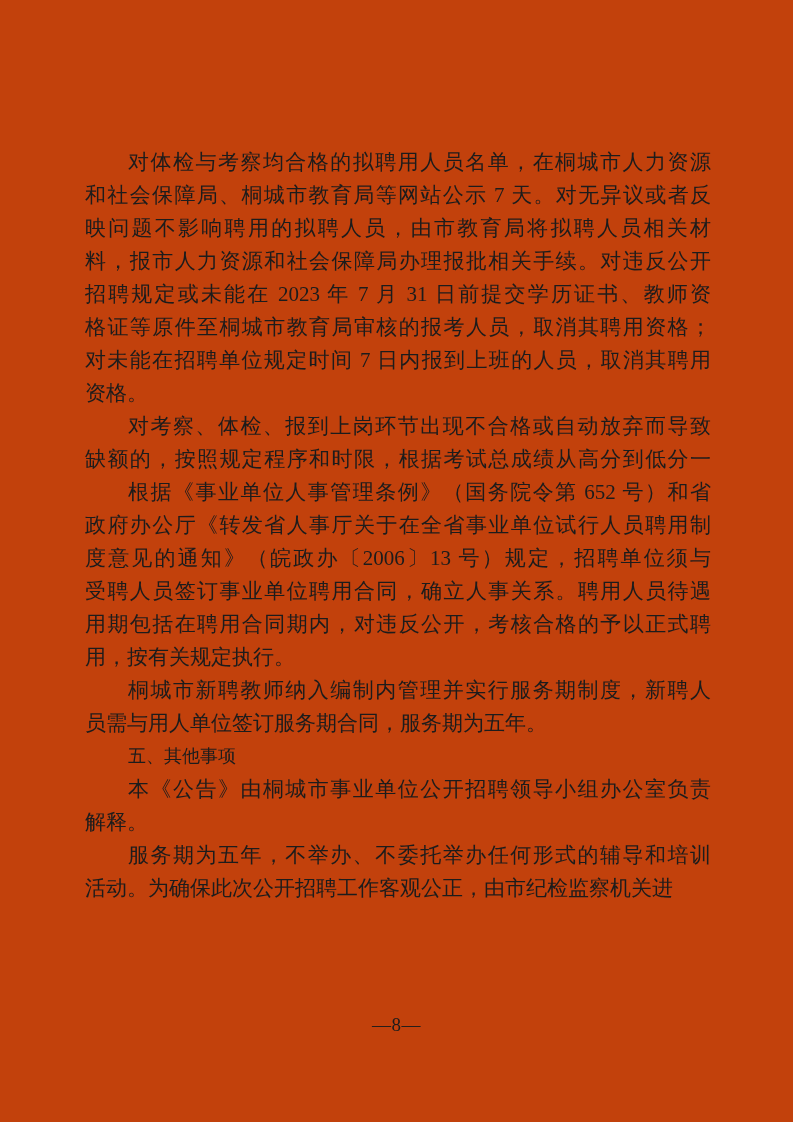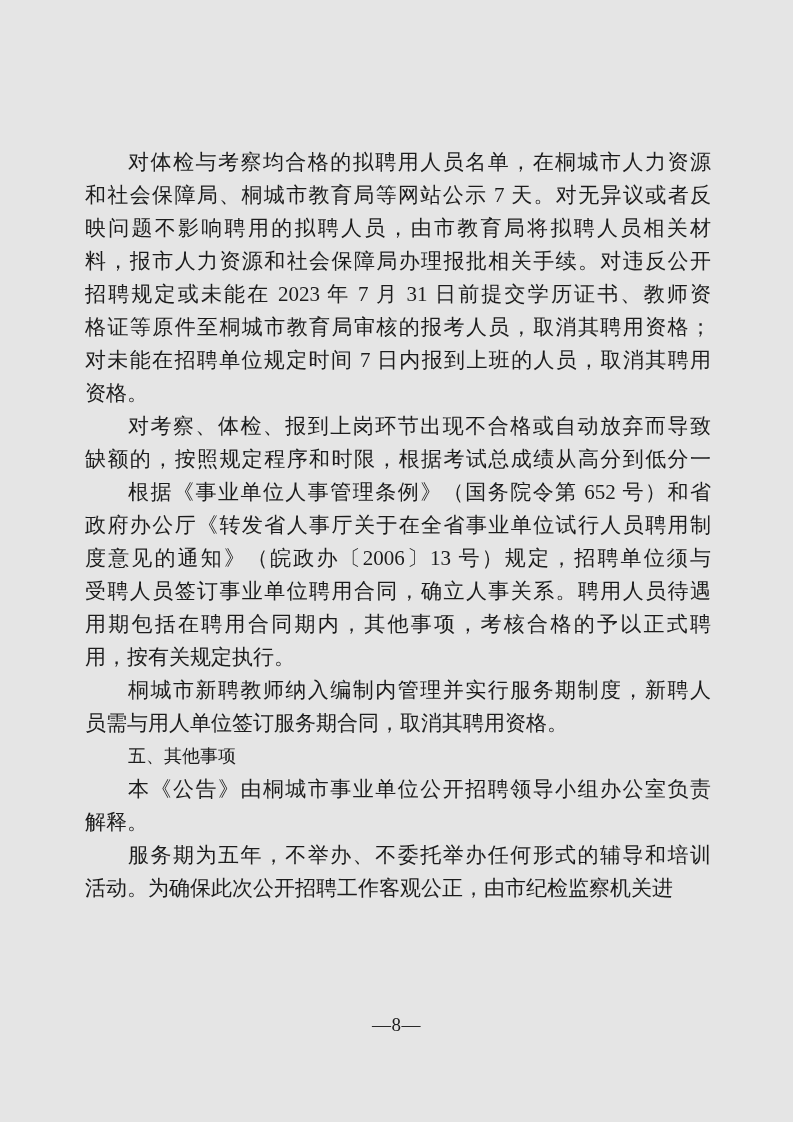--- a/index.html
+++ b/index.html
@@ -4,21 +4,21 @@
 <style>
   html, body {
     margin: 0;
     padding: 0;
     background: #ffffff;
   }
   .page {
     position: relative;
     width: 793px;
     height: 1122px;
-    background: #e5e5e5;
+    background: #c2410c;
     overflow: hidden;
     font-family: "Liberation Serif", "DejaVu Serif", serif;
     color: #1c1c1c;
   }
   .content {
     position: absolute;
     left: 85px;
     top: 146px;
     width: 626px;
   }
@@ -78,26 +78,26 @@
       </div>
       <div class="paragraph body">
         <div class="line first">对考察、体检、报到上岗环节出现不合格或自动放弃而导致</div>
         <div class="line">缺额的，按照规定程序和时限，根据考试总成绩从高分到低分一</div>
       </div>
       <div class="paragraph body">
         <div class="line first">根据《事业单位人事管理条例》（国务院令第 652 号）和省</div>
         <div class="line">政府办公厅《转发省人事厅关于在全省事业单位试行人员聘用制</div>
         <div class="line">度意见的通知》（皖政办〔2006〕13 号）规定，招聘单位须与</div>
         <div class="line">受聘人员签订事业单位聘用合同，确立人事关系。聘用人员待遇</div>
-        <div class="line">用期包括在聘用合同期内，其他事项，考核合格的予以正式聘</div>
+        <div class="line">用期包括在聘用合同期内，对违反公开，考核合格的予以正式聘</div>
         <div class="line last">用，按有关规定执行。</div>
       </div>
       <div class="paragraph body">
         <div class="line first">桐城市新聘教师纳入编制内管理并实行服务期制度，新聘人</div>
-        <div class="line last">员需与用人单位签订服务期合同，取消其聘用资格。</div>
+        <div class="line last">员需与用人单位签订服务期合同，服务期为五年。</div>
       </div>
       <div class="paragraph heading">
         <div class="line first last">五、其他事项</div>
       </div>
       <div class="paragraph body">
         <div class="line first">本《公告》由桐城市事业单位公开招聘领导小组办公室负责</div>
         <div class="line last">解释。</div>
       </div>
       <div class="paragraph body">
         <div class="line first">服务期为五年，不举办、不委托举办任何形式的辅导和培训</div>

